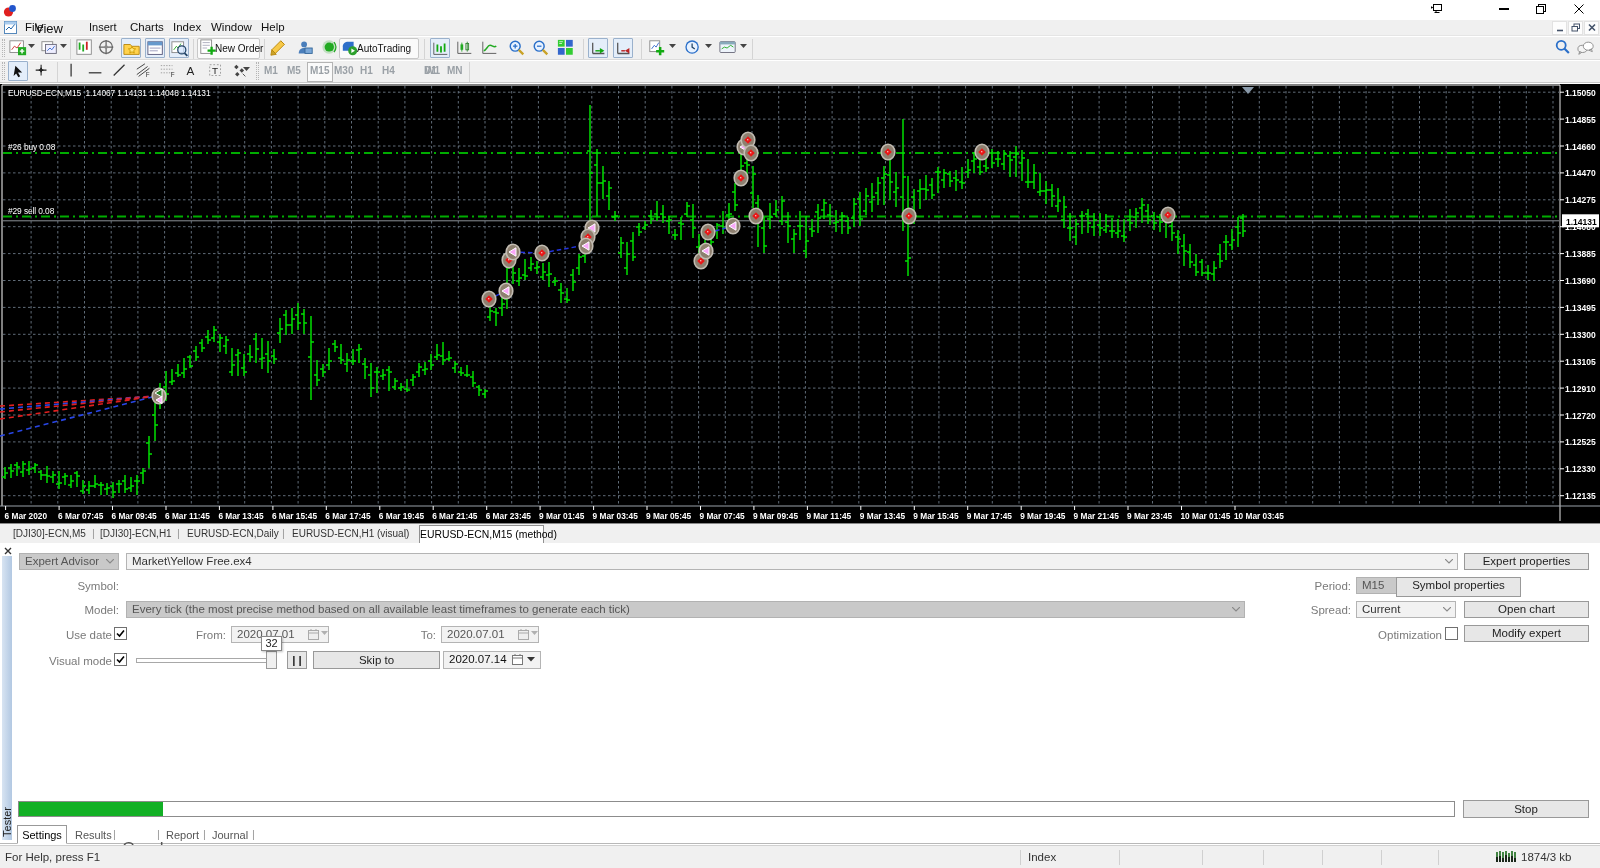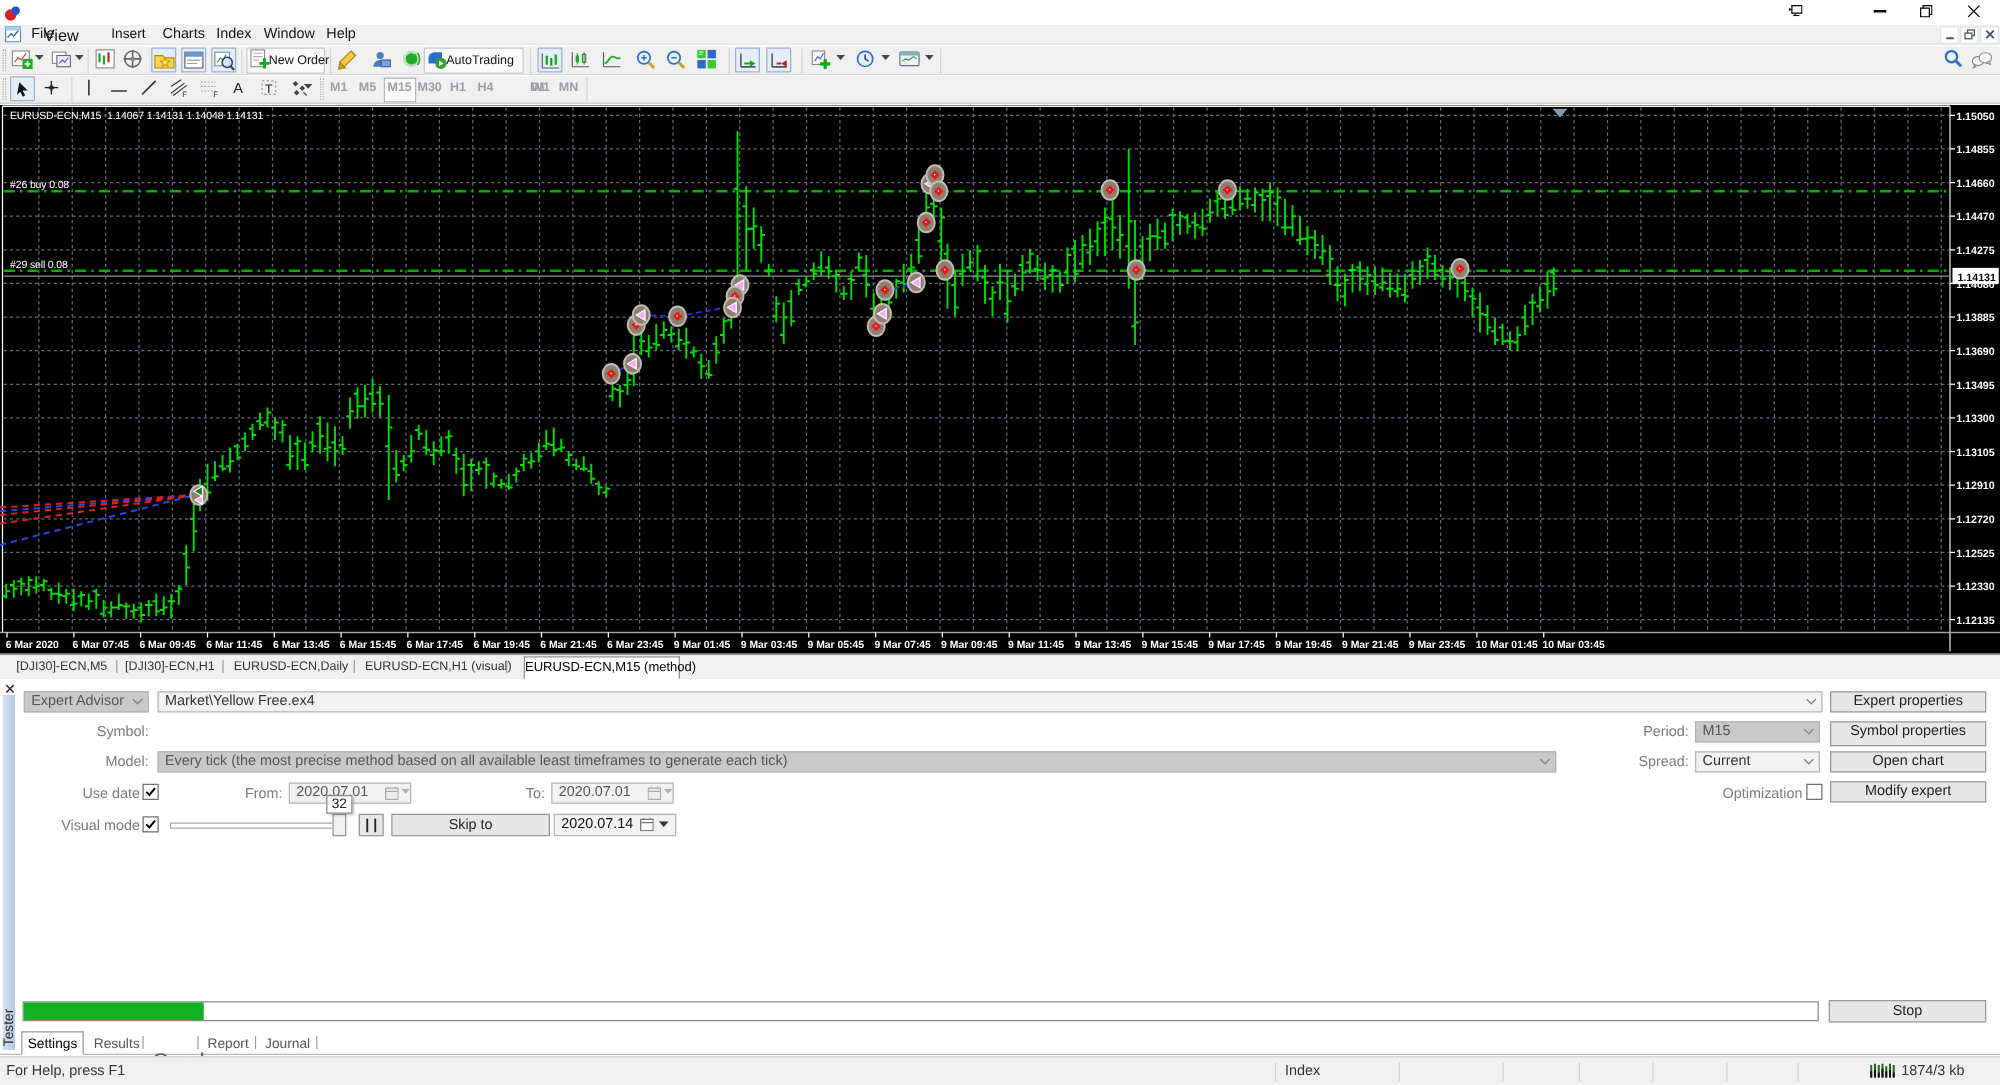--- a/index.html
+++ b/index.html
@@ -476,21 +476,21 @@
       </svg></div>
     <div class="combo-w" style="left:126px;top:10px;width:1332px;height:17px">Market\Yellow Free.ex4<svg class="chev" viewBox="0 0 8 5" xmlns="http://www.w3.org/2000/svg">
         <path d="M0 0l4 4 4-4" fill="none" stroke="#888" stroke-width="1.2"></path>
       </svg></div>
     <div class="btn" style="left:1464px;top:10px;width:125px;height:17px;line-height:15px">Expert properties</div>
     <div class="lbl" style="left:40px;top:37px;width:79px">Symbol:</div>
     <div class="lbl" style="left:1300px;top:37px;width:51px">Period:</div>
     <div class="combo-g" style="left:1356px;top:34px;width:100px;height:17px">M15<svg class="chev" viewBox="0 0 8 5" xmlns="http://www.w3.org/2000/svg">
         <path d="M0 0l4 4 4-4" fill="none" stroke="#888" stroke-width="1.2"></path>
       </svg></div>
-    <div class="btn" style="left:1464px;top:34px;width:125px;height:20px;line-height:15px">Symbol properties</div>
+    <div class="btn" style="left:1396px;top:34px;width:125px;height:20px;line-height:15px">Symbol properties</div>
     <div class="lbl" style="left:40px;top:61px;width:79px">Model:</div>
     <div class="combo-g" style="left:126px;top:58px;width:1119px;height:17px">Every tick (the most precise method based on all available least timeframes to generate each tick)<svg class="chev" viewBox="0 0 8 5" xmlns="http://www.w3.org/2000/svg">
         <path d="M0 0l4 4 4-4" fill="none" stroke="#888" stroke-width="1.2"></path>
       </svg></div>
     <div class="lbl" style="left:1300px;top:61px;width:51px">Spread:</div>
     <div class="combo-w" style="left:1356px;top:58px;width:100px;height:17px">Current<svg class="chev" viewBox="0 0 8 5" xmlns="http://www.w3.org/2000/svg">
         <path d="M0 0l4 4 4-4" fill="none" stroke="#888" stroke-width="1.2"></path>
       </svg></div>
     <div class="btn" style="left:1464px;top:58px;width:125px;height:17px;line-height:15px">Open chart</div>
     <div class="lbl" style="left:30px;top:86px;width:82px">Use date</div>

